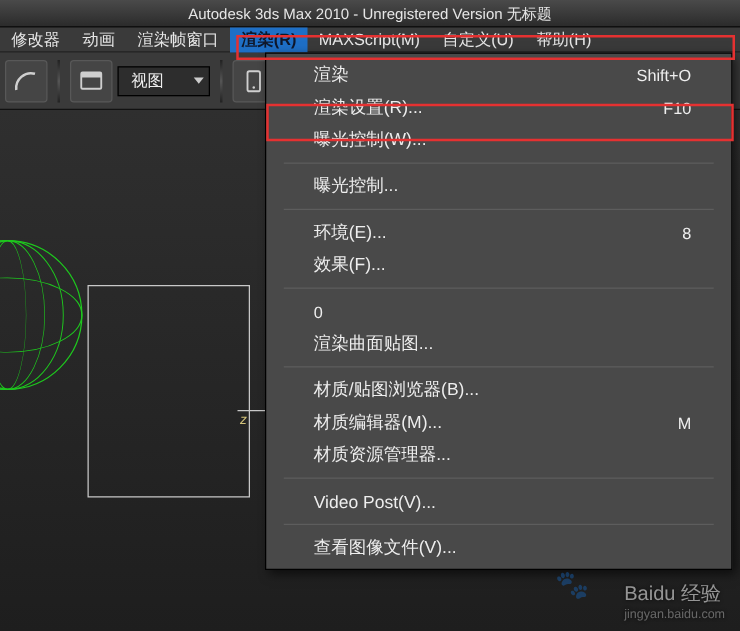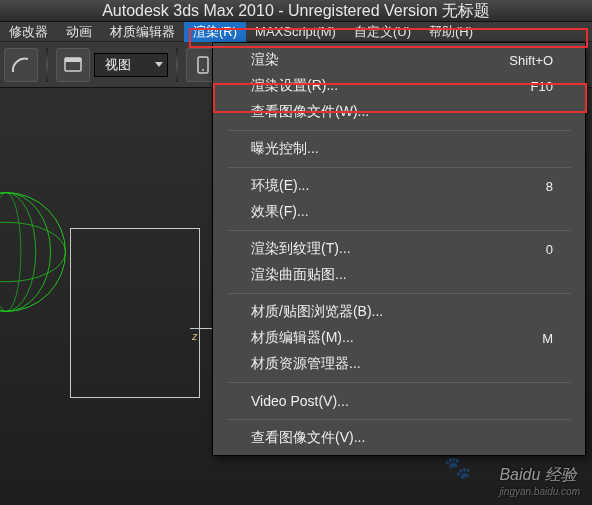--- a/index.html
+++ b/index.html
@@ -1,22 +1,22 @@
 <!DOCTYPE html>
 <html><head>
 <meta charset="utf-8">
 <style>
 * { margin: 0; padding: 0; box-sizing: border-box; font-family: "Microsoft YaHei", "SimSun", Arial, sans-serif; }
 body { background: #0a0a0a; width: 592px; height: 505px; overflow: hidden; position: relative; color: #ddd; font-size: 13px; }
 
-.titlebar { background: linear-gradient(#4a4a4a, #2b2b2b); height: 22px; text-align: center; color: #e6e6e6; font-size: 16px; line-height: 22px; padding: 0 6px; border-bottom: 1px solid #111; }
+.titlebar { background: linear-gradient(#4a4a4a, #2b2b2b); height: 22px; text-align: center; color: #e6e6e6; font-size: 12px; line-height: 22px; padding: 0 6px; border-bottom: 1px solid #111; }
 
 .menubar { background: #3a3a3a; height: 20px; display: flex; align-items: center; border-bottom: 1px solid #222; }
 .menubar .mi { padding: 0 9px; color: #e6e6e6; font-size: 13px; line-height: 20px; white-space: nowrap; }
-.menubar .mi.open { background: #1e6fc6; color: #ffffff; }
+.menubar .mi.open { background: #1e6fc6; color: #0f172a; font-weight: bold; }
 
 .toolbar { background: #3a3a3a; height: 46px; border-bottom: 1px solid #111; display: flex; align-items: center; padding: 0 4px; gap: 4px; }
 .tbtn { width: 34px; height: 34px; background: #454545; border: 1px solid #585858; border-radius: 3px; display: flex; align-items: center; justify-content: center; color: #cfcfcf; }
 .dropdown { height: 24px; background: #2d2d2d; border: 1px solid #000; color: #eee; display: flex; align-items: center; padding: 0 4px 0 10px; gap: 18px; font-size: 13px; justify-content: space-between; }
 .dropdown .caret { width: 0; height: 0; border-left: 4px solid transparent; border-right: 4px solid transparent; border-top: 5px solid #ccc; margin-left: 6px; }
 .sep { width: 2px; height: 34px; background: linear-gradient(#222,#555,#222); margin: 0 4px; }
 .rightlabel { position: absolute; right: 4px; top: 46px; background: #3a3a3a; color: #ddd; font-size: 12px; padding: 4px 6px; }
 
 .viewport { position: absolute; left: 0; top: 88px; right: 0; bottom: 0; background: linear-gradient(180deg,#2f2f2f,#1e1e1e); }
 .gizmo { position: absolute; left: 70px; top: 110px; width: 180px; height: 230px; }
@@ -35,35 +35,35 @@
 
 .menu { position: absolute; left: 212px; top: 42px; width: 374px; background: #494949; border: 1px solid #000; box-shadow: 3px 3px 8px rgba(0,0,0,.6); padding: 4px 12px; }
 .mrow { display: flex; justify-content: space-between; align-items: center; height: 26px; padding: 0 20px 0 26px; color: #eee; font-size: 14px; }
 .mdiv { height: 1px; background: #5d5d5d; margin: 5px 2px; }
 .hotkey { color: #eee; font-size: 13px; }
 
 .highlight { position: absolute; border: 2px solid #e53131; pointer-events: none; z-index: 50; }
 .hl1 { left: 189px; top: 28px; width: 399px; height: 20px; }
 .hl2 { left: 213px; top: 83px; width: 374px; height: 30px; }
 
-.watermark { position: absolute; right: 12px; bottom: 8px; color: rgba(255,255,255,.55); font-size: 16px; font-style: italic; text-shadow: 0 0 3px rgba(0,0,0,.8); }
+.watermark { position: absolute; right: 12px; bottom: 8px; color: rgba(255,255,255,.55); font-size: 16px; text-shadow: 0 0 3px rgba(0,0,0,.8); }
 .watermark .sub { display:block; font-size: 10px; color: rgba(255,255,255,.35); }
 .paw { position: absolute; right: 120px; bottom: 24px; color: rgba(255,255,255,.4); font-size: 22px; }
 </style>
 </head>
 <body>
 
 <div class="titlebar">
   <span>Autodesk 3ds Max 2010   - Unregistered Version     无标题</span>
 </div>
 
 <div class="menubar">
   <div class="mi">修改器</div>
   <div class="mi">动画</div>
-  <div class="mi">材质编辑器</div>
+  <div class="mi">渲染帧窗口</div>
   <div class="mi open">渲染(R)</div>
   <div class="mi">MAXScript(M)</div>
   <div class="mi">自定义(U)</div>
   <div class="mi">帮助(H)</div>
 </div>
 
 <div class="toolbar">
   <div class="tbtn">
     <svg width="22" height="22" viewBox="0 0 22 22">
         <path d="M3 18 A12 12 0 0 1 18 5" stroke="#cfcfcf" stroke-width="2" fill="none"></path>
@@ -111,37 +111,36 @@
 <div class="menu" id="render-menu">
     <div class="mrow">
       <span>渲染</span>
       <span class="hotkey">Shift+O</span>
     </div>
     <div class="mrow">
       <span>渲染设置(R)...</span>
       <span class="hotkey">F10</span>
     </div>
     <div class="mrow">
-      <span>查看图像文件(W)...</span>
+      <span>曝光控制(W)...</span>
     </div>
     <div class="mdiv"></div>
     <div class="mrow">
       <span>曝光控制...</span>
     </div>
     <div class="mdiv"></div>
     <div class="mrow">
       <span>环境(E)...</span>
       <span class="hotkey">8</span>
     </div>
     <div class="mrow">
       <span>效果(F)...</span>
     </div>
     <div class="mdiv"></div>
     <div class="mrow">
-      <span>渲染到纹理(T)...</span>
       <span class="hotkey">0</span>
     </div>
     <div class="mrow">
       <span>渲染曲面贴图...</span>
     </div>
     <div class="mdiv"></div>
     <div class="mrow">
       <span>材质/贴图浏览器(B)...</span>
     </div>
     <div class="mrow">

